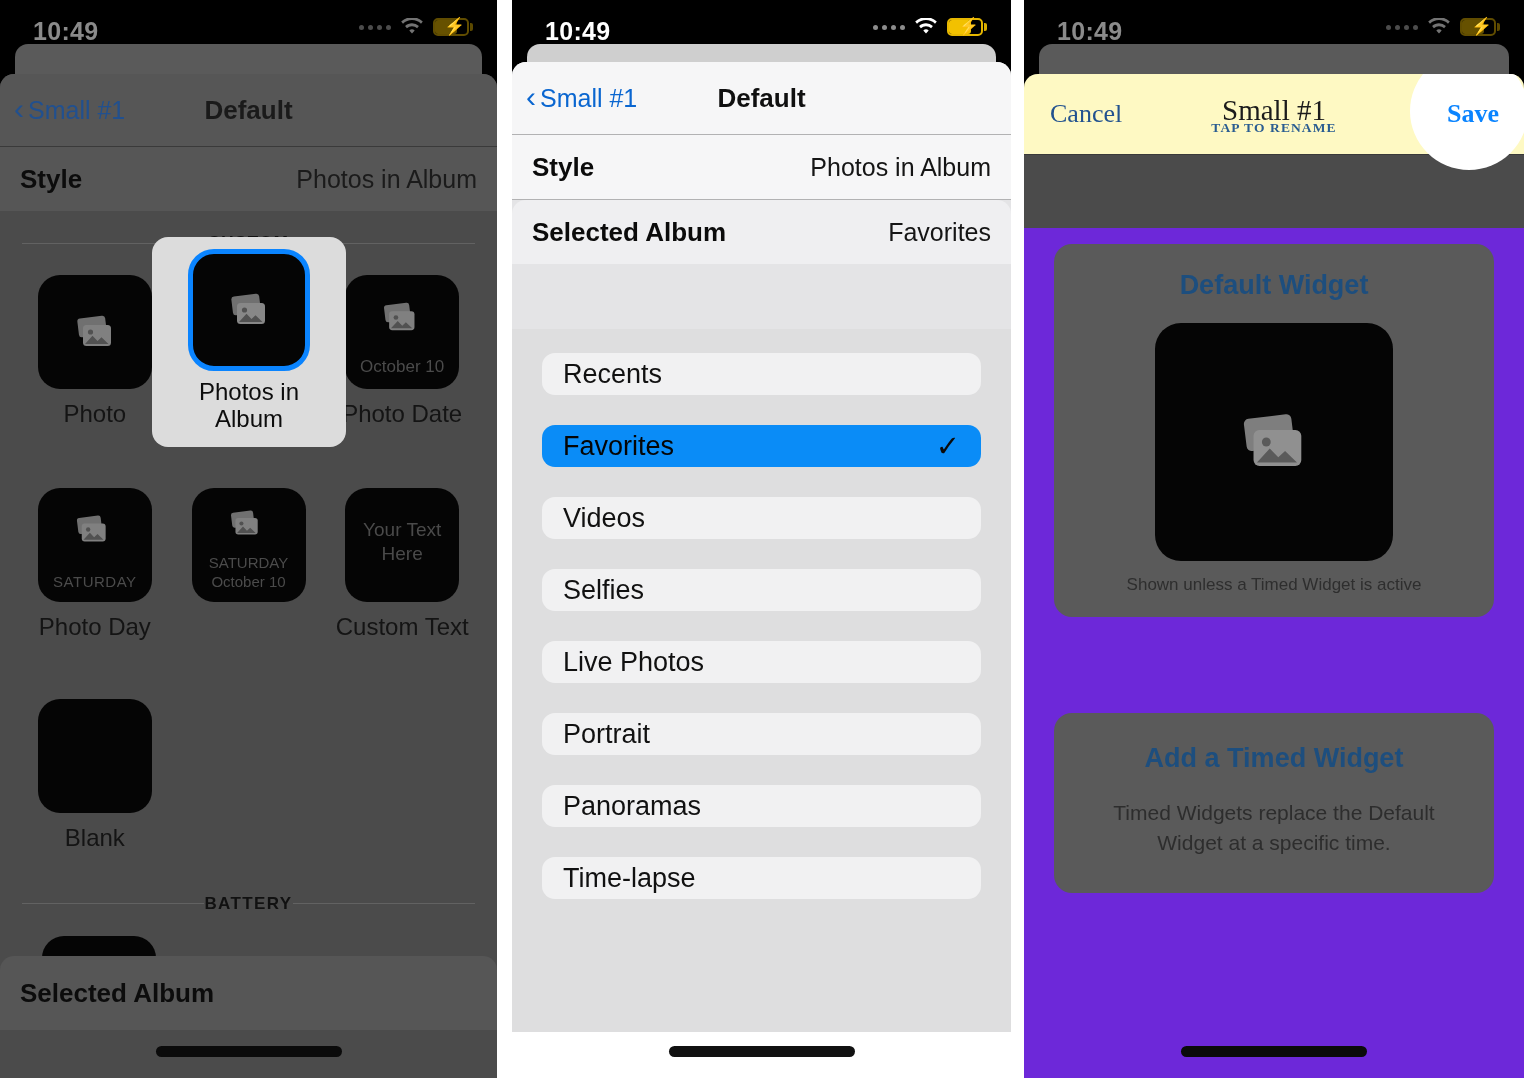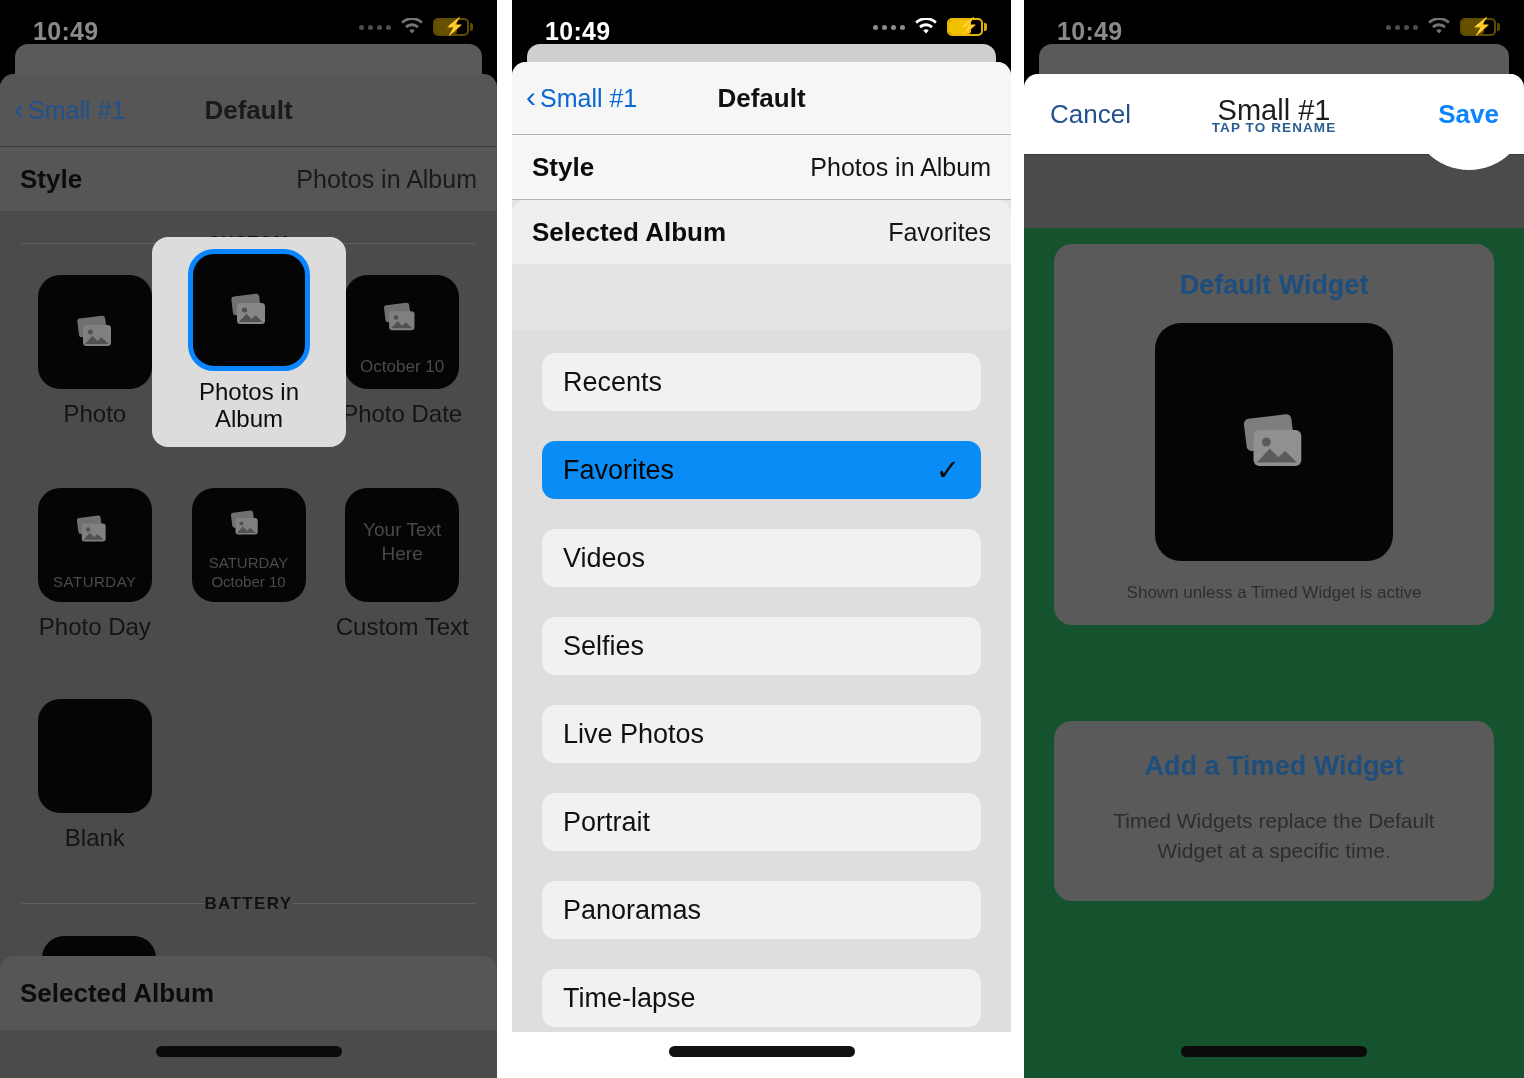--- a/index.html
+++ b/index.html
@@ -80,41 +80,41 @@
   .bottombar { position:absolute; left:0; right:0; bottom:48px; height:74px; background:#565656; border-radius:14px 14px 0 0; display:flex; align-items:center; padding:0 20px; }
   .bottombar .lbl { font-size:26px; font-weight:700; color:#0c0c0c; }
   #panel1 .footer { position:absolute; left:0; right:0; bottom:0; height:48px; background:#4b4b4b; }
 
   
   #panel2 .sheet { top:62px; bottom:0; background:#e4e4e6; }
   #panel2 .navbar { background:#f6f6f7; }
   #panel2 .row.style-row { background:#f6f6f7; }
   #panel2 .row.selalbum { background:#efeff1; border-radius:14px 14px 0 0; }
   #panel2 .listwrap { position:absolute; left:0; right:0; top:267px; bottom:46px; background:#dededf; padding:24px 30px 0; }
-  .albumitem { height:58px; border-radius:13px; background:#f1f1f2; display:flex; align-items:center; justify-content:space-between; padding:0 21px; margin-bottom:30px; }
+  .albumitem { height:42px; border-radius:13px; background:#f1f1f2; display:flex; align-items:center; justify-content:space-between; padding:0 21px; margin-bottom:30px; }
   .albumitem .nm { font-size:27px; color:#111; }
   .albumitem.sel { background:#0a8cf7; }
   .albumitem.sel .nm { color:#050505; }
   .albumitem .ck { font-size:29px; color:#0b0b0b; line-height:1; }
   #panel2 .footer { position:absolute; left:0; right:0; bottom:0; height:46px; background:#fff; }
 
   
   #panel3 .sheet { top:74px; bottom:0; background:#4b4b4b; }
-  #panel3 .navbar { background:#ffffff; height:80px; }
+  #panel3 .navbar { background:#fef9c3; height:80px;font-family:Liberation Serif, serif; }
   #panel3 .nav-title { color:#1c1c1c; font-weight:400; font-size:29px; margin-top:-8px; }
   #panel3 .nav-cancel { position:absolute; left:26px; font-size:26px; color:#22528f; }
   #panel3 .nav-save { position:absolute; right:25px; font-size:26px; font-weight:700; color:#0a84ff; z-index:3; }
   .savehalo { position:absolute; right:-4px; top:-22px; width:118px; height:118px; border-radius:50%; background:#ffffff; z-index:2; }
-  #panel3 .body { position:absolute; left:0; right:0; top:154px; bottom:0; background:#14532d; }
+  #panel3 .body { position:absolute; left:0; right:0; top:154px; bottom:0; background:#6d28d9; }
 
   .card { margin:16px 30px 0; background:#5a5a5a; border-radius:18px; padding:26px 20px 22px; text-align:center; }
   .card .ttl { font-size:27px; font-weight:700; color:#1d4e7e; }
   .card .bigtile { width:238px; height:238px; margin:22px auto 0; border-radius:26px; background:#050505; display:flex; align-items:center; justify-content:center; }
   .card .bigtile .ph-icon { width:72px; height:58px; opacity:.62; }
-  .card .note { margin-top:22px; font-size:17px; color:#2e2e2e; }
+  .card .note { margin-top:14px; font-size:17px; color:#2e2e2e; }
   .card2 { margin-top:96px; padding:30px 26px 34px; }
   .card2 .ttl { font-size:27px; }
   .card2 .sub { margin-top:24px; font-size:21px; color:#2d2d2d; line-height:1.45; }
 
   
   .homebar { position:absolute; left:50%; transform:translateX(-50%); bottom:21px; width:186px; height:11px; border-radius:7px; background:#0b0b0b; }
   #panel2 .homebar { background:#111; }
 </style>
 </head>
 <body>

